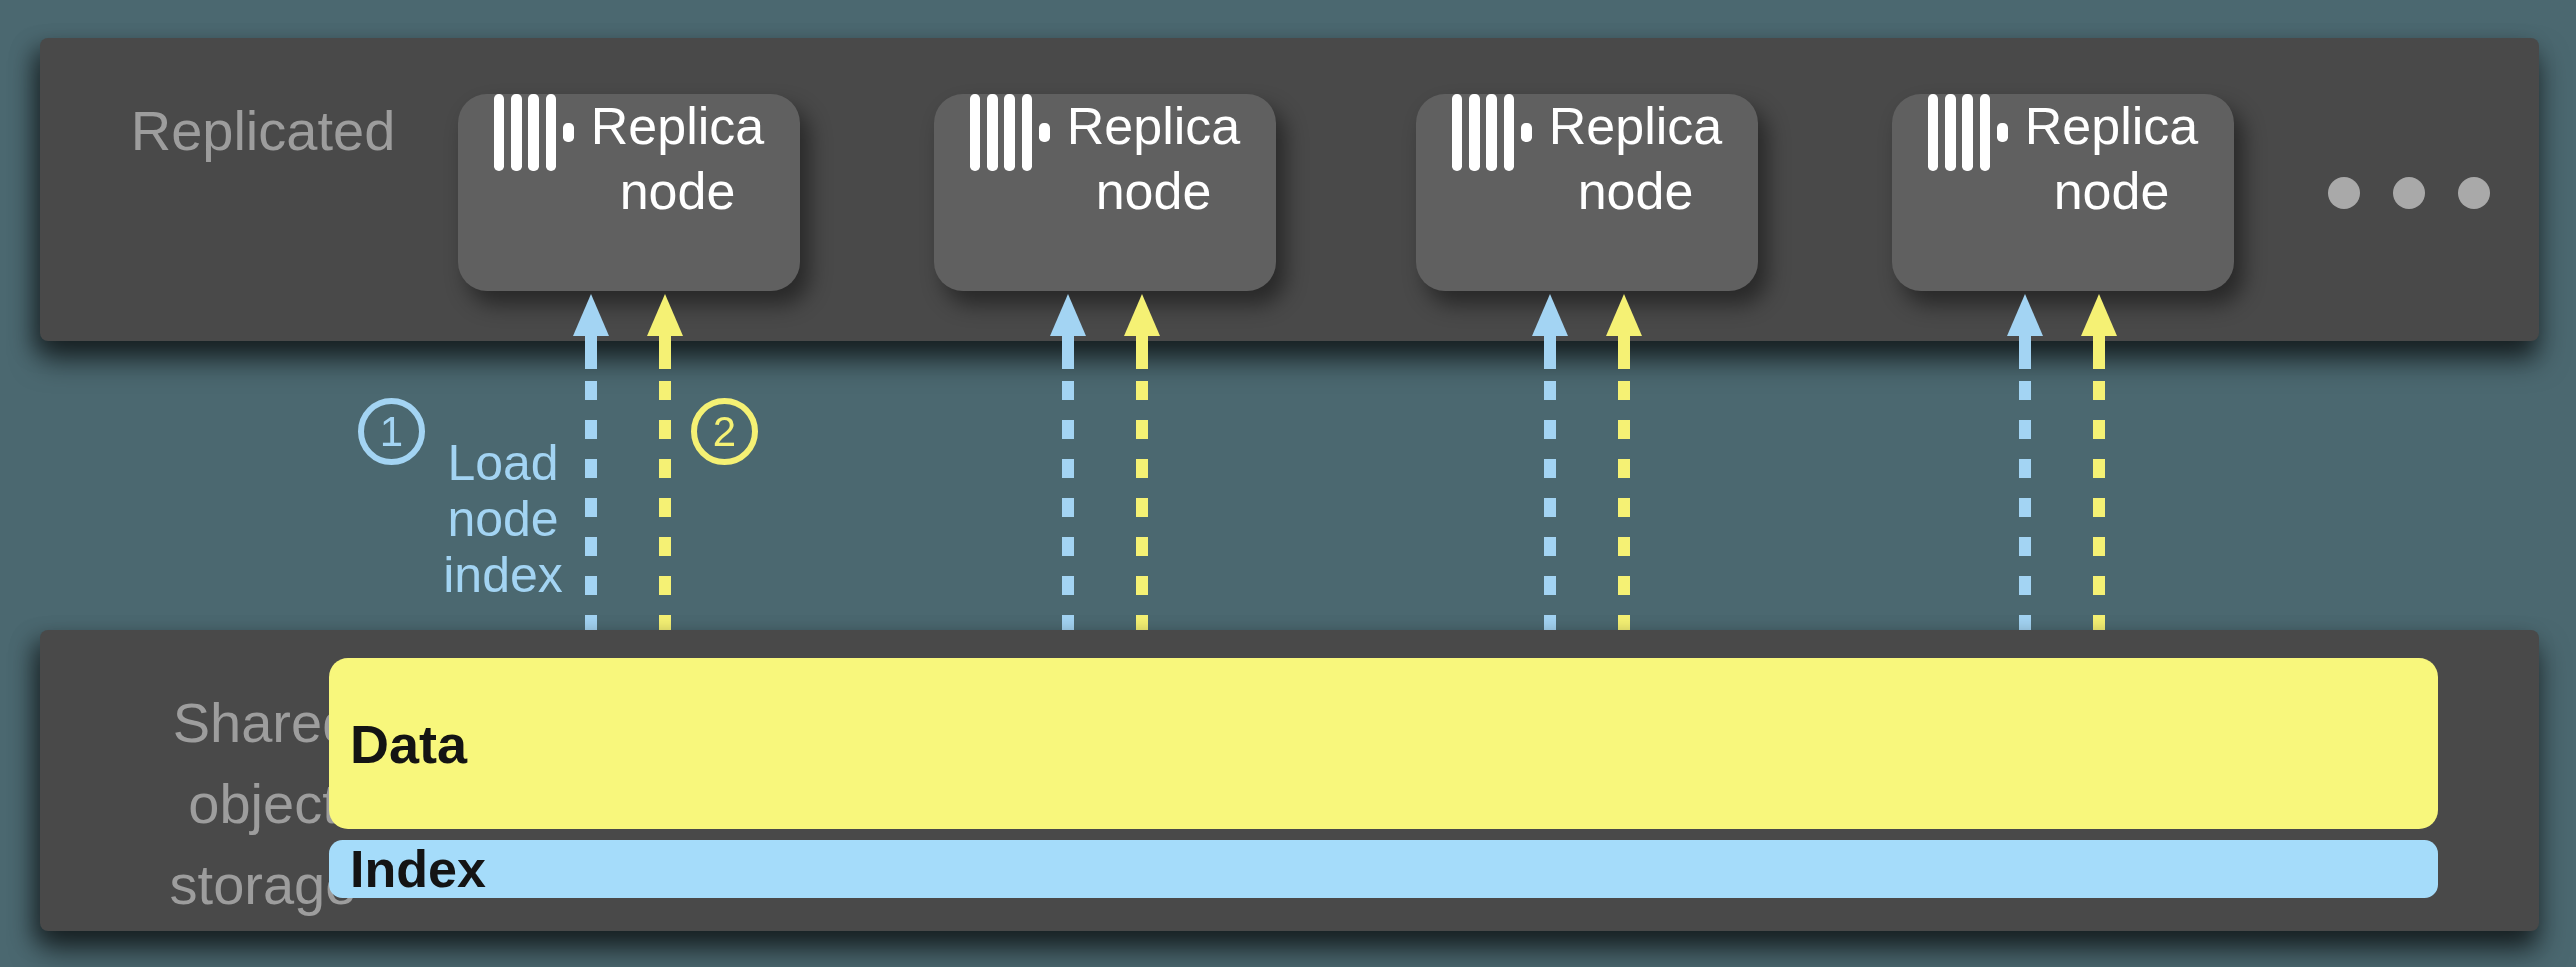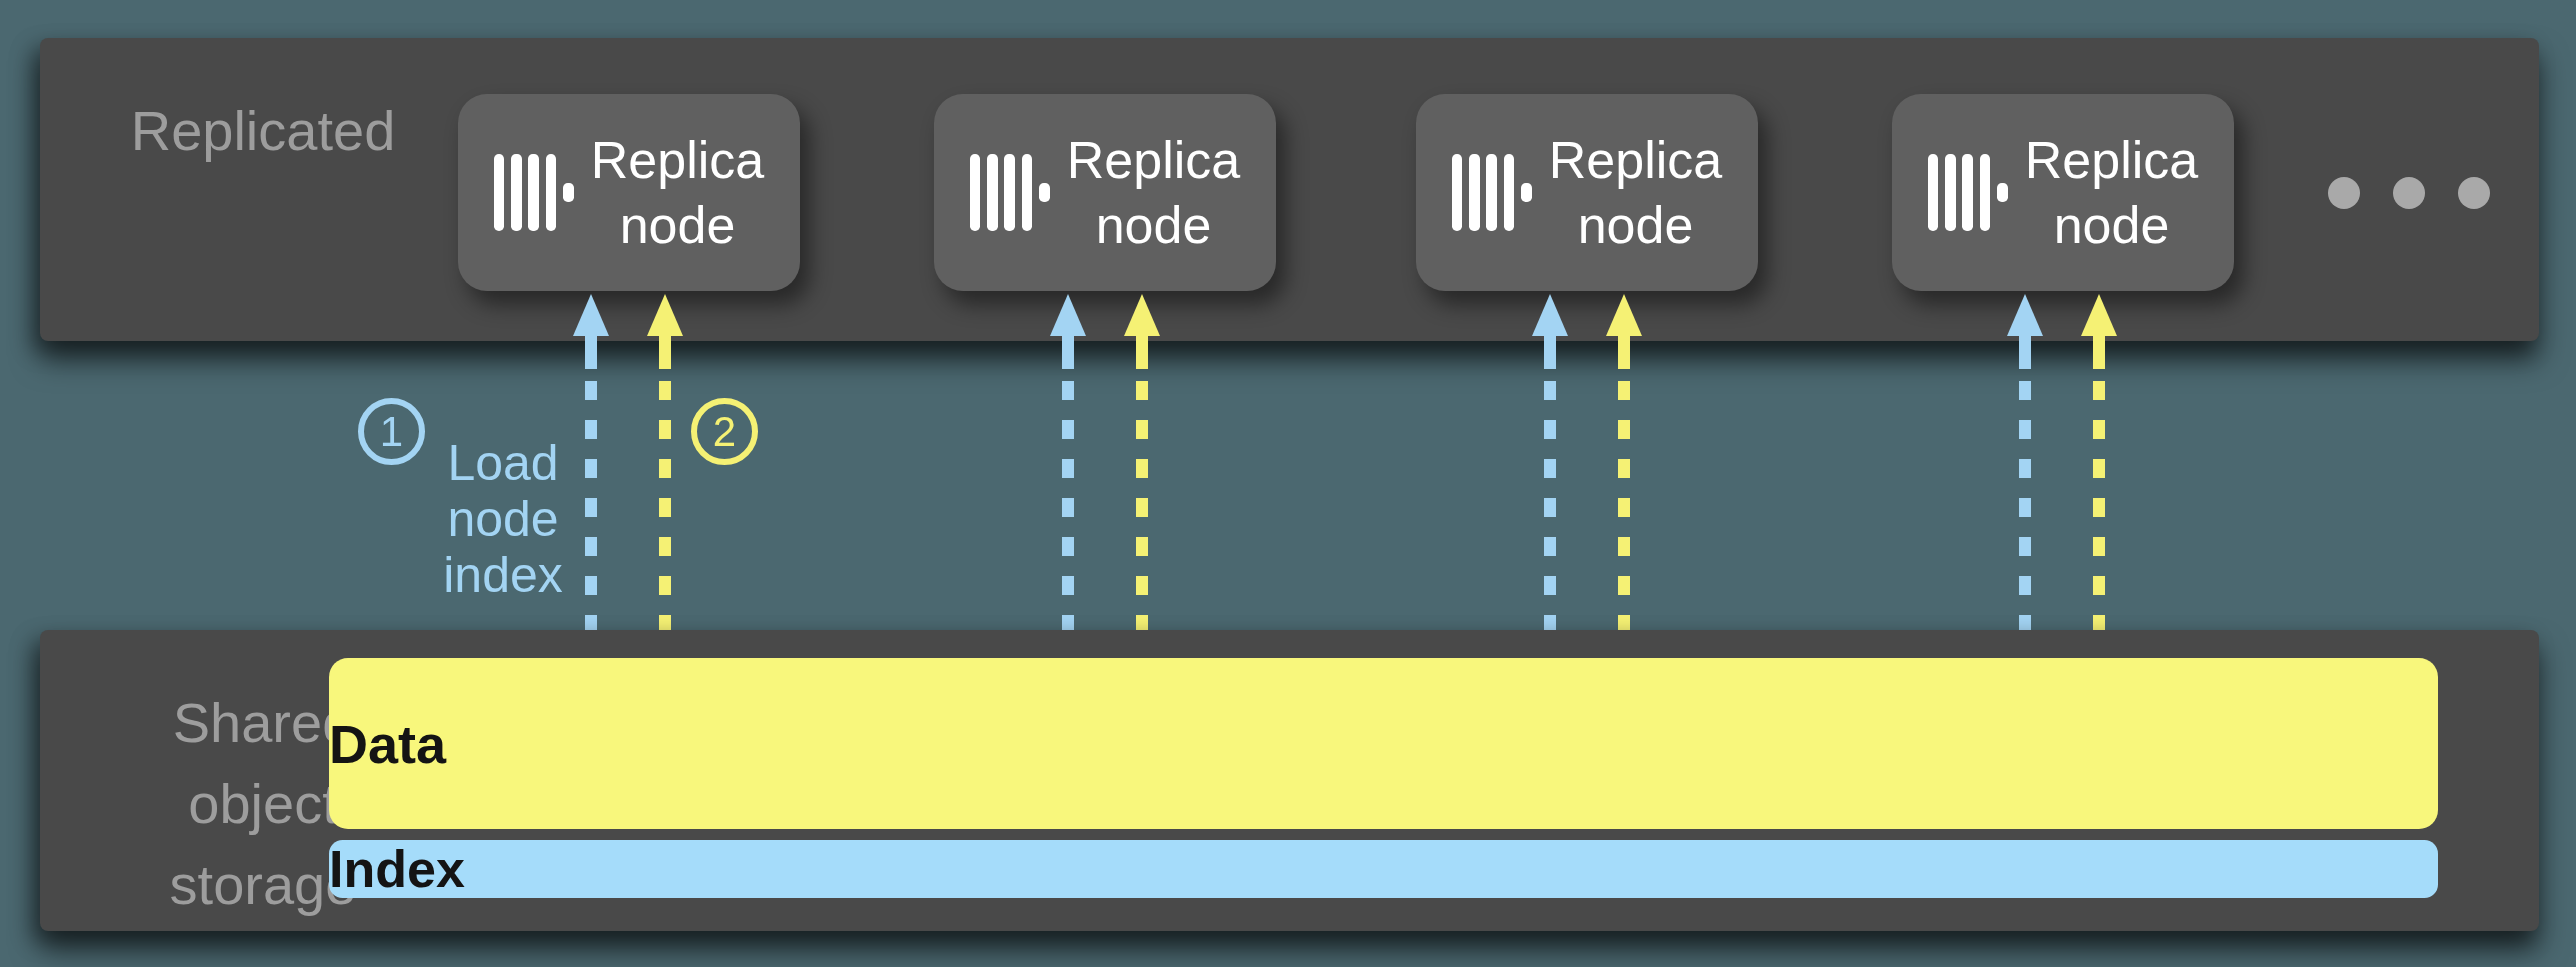--- a/index.html
+++ b/index.html
@@ -23,21 +23,21 @@
     color:var(--c-muted_label,#9d9d9d);
     font-size:56px;line-height:81px;text-align:center;
   }
   .section-label span{display:block;}
 
   
   .node{
     position:absolute;top:56px;width:342px;height:197px;border-radius:29px;
     background:var(--c-node_box,#606060);
     box-shadow:9.6px 13.5px 21px rgba(0,0,0,.45);
-    display:flex;align-items:center;justify-content:center;gap:17.3px;
+    display:flex;justify-content:center;gap:17.3px;
   }
   .node.n1{left:418px;}.node.n2{left:894px;}.node.n3{left:1376px;}.node.n4{left:1852px;}
   .bars-icon{display:flex;align-items:center;height:77px;}
   .bars-icon i{display:block;width:10.6px;height:77px;border-radius:4.8px;
     background:var(--c-node_text,#fff);margin-right:6.7px;}
   .bars-icon i.short{height:19px;margin-right:0;}
   .node-label{
     color:var(--c-node_text,#fff);font-size:52px;line-height:65px;text-align:center;
   }
   .node-label span{display:block;}
@@ -85,21 +85,21 @@
     position:absolute;left:289px;top:28px;width:2109px;height:171px;border-radius:19px;
     background:var(--c-yellow_bar,#f8f77c);
     display:flex;align-items:center;
   }
   .index-bar{
     position:absolute;left:289px;top:210px;width:2109px;height:58px;border-radius:13.5px;
     background:var(--c-blue_bar,#a5dcfa);
     display:flex;align-items:center;
   }
   .bar-label{
-    color:var(--c-text_on_bar,#141414);font-weight:bold;
+    color:var(--c-text_on_bar,#141414);font-weight:bold;padding-left:21px;
   }
   .data-bar .bar-label{font-size:54px;}
   .index-bar .bar-label{font-size:52px;}
 </style>
 </head>
 <body>
 
 <div class="canvas" style="--c-background: #4b6870; --c-container: #494949; --c-node_box: #606060; --c-node_text: #ffffff; --c-muted_label: #9d9d9d; --c-blue: #a3d4f3; --c-blue_bar: #a5dcfa; --c-yellow: #f5f174; --c-yellow_bar: #f8f77c; --c-dot: #a9a9a9; --c-text_on_bar: #141414;">
 
   <div class="section top">

